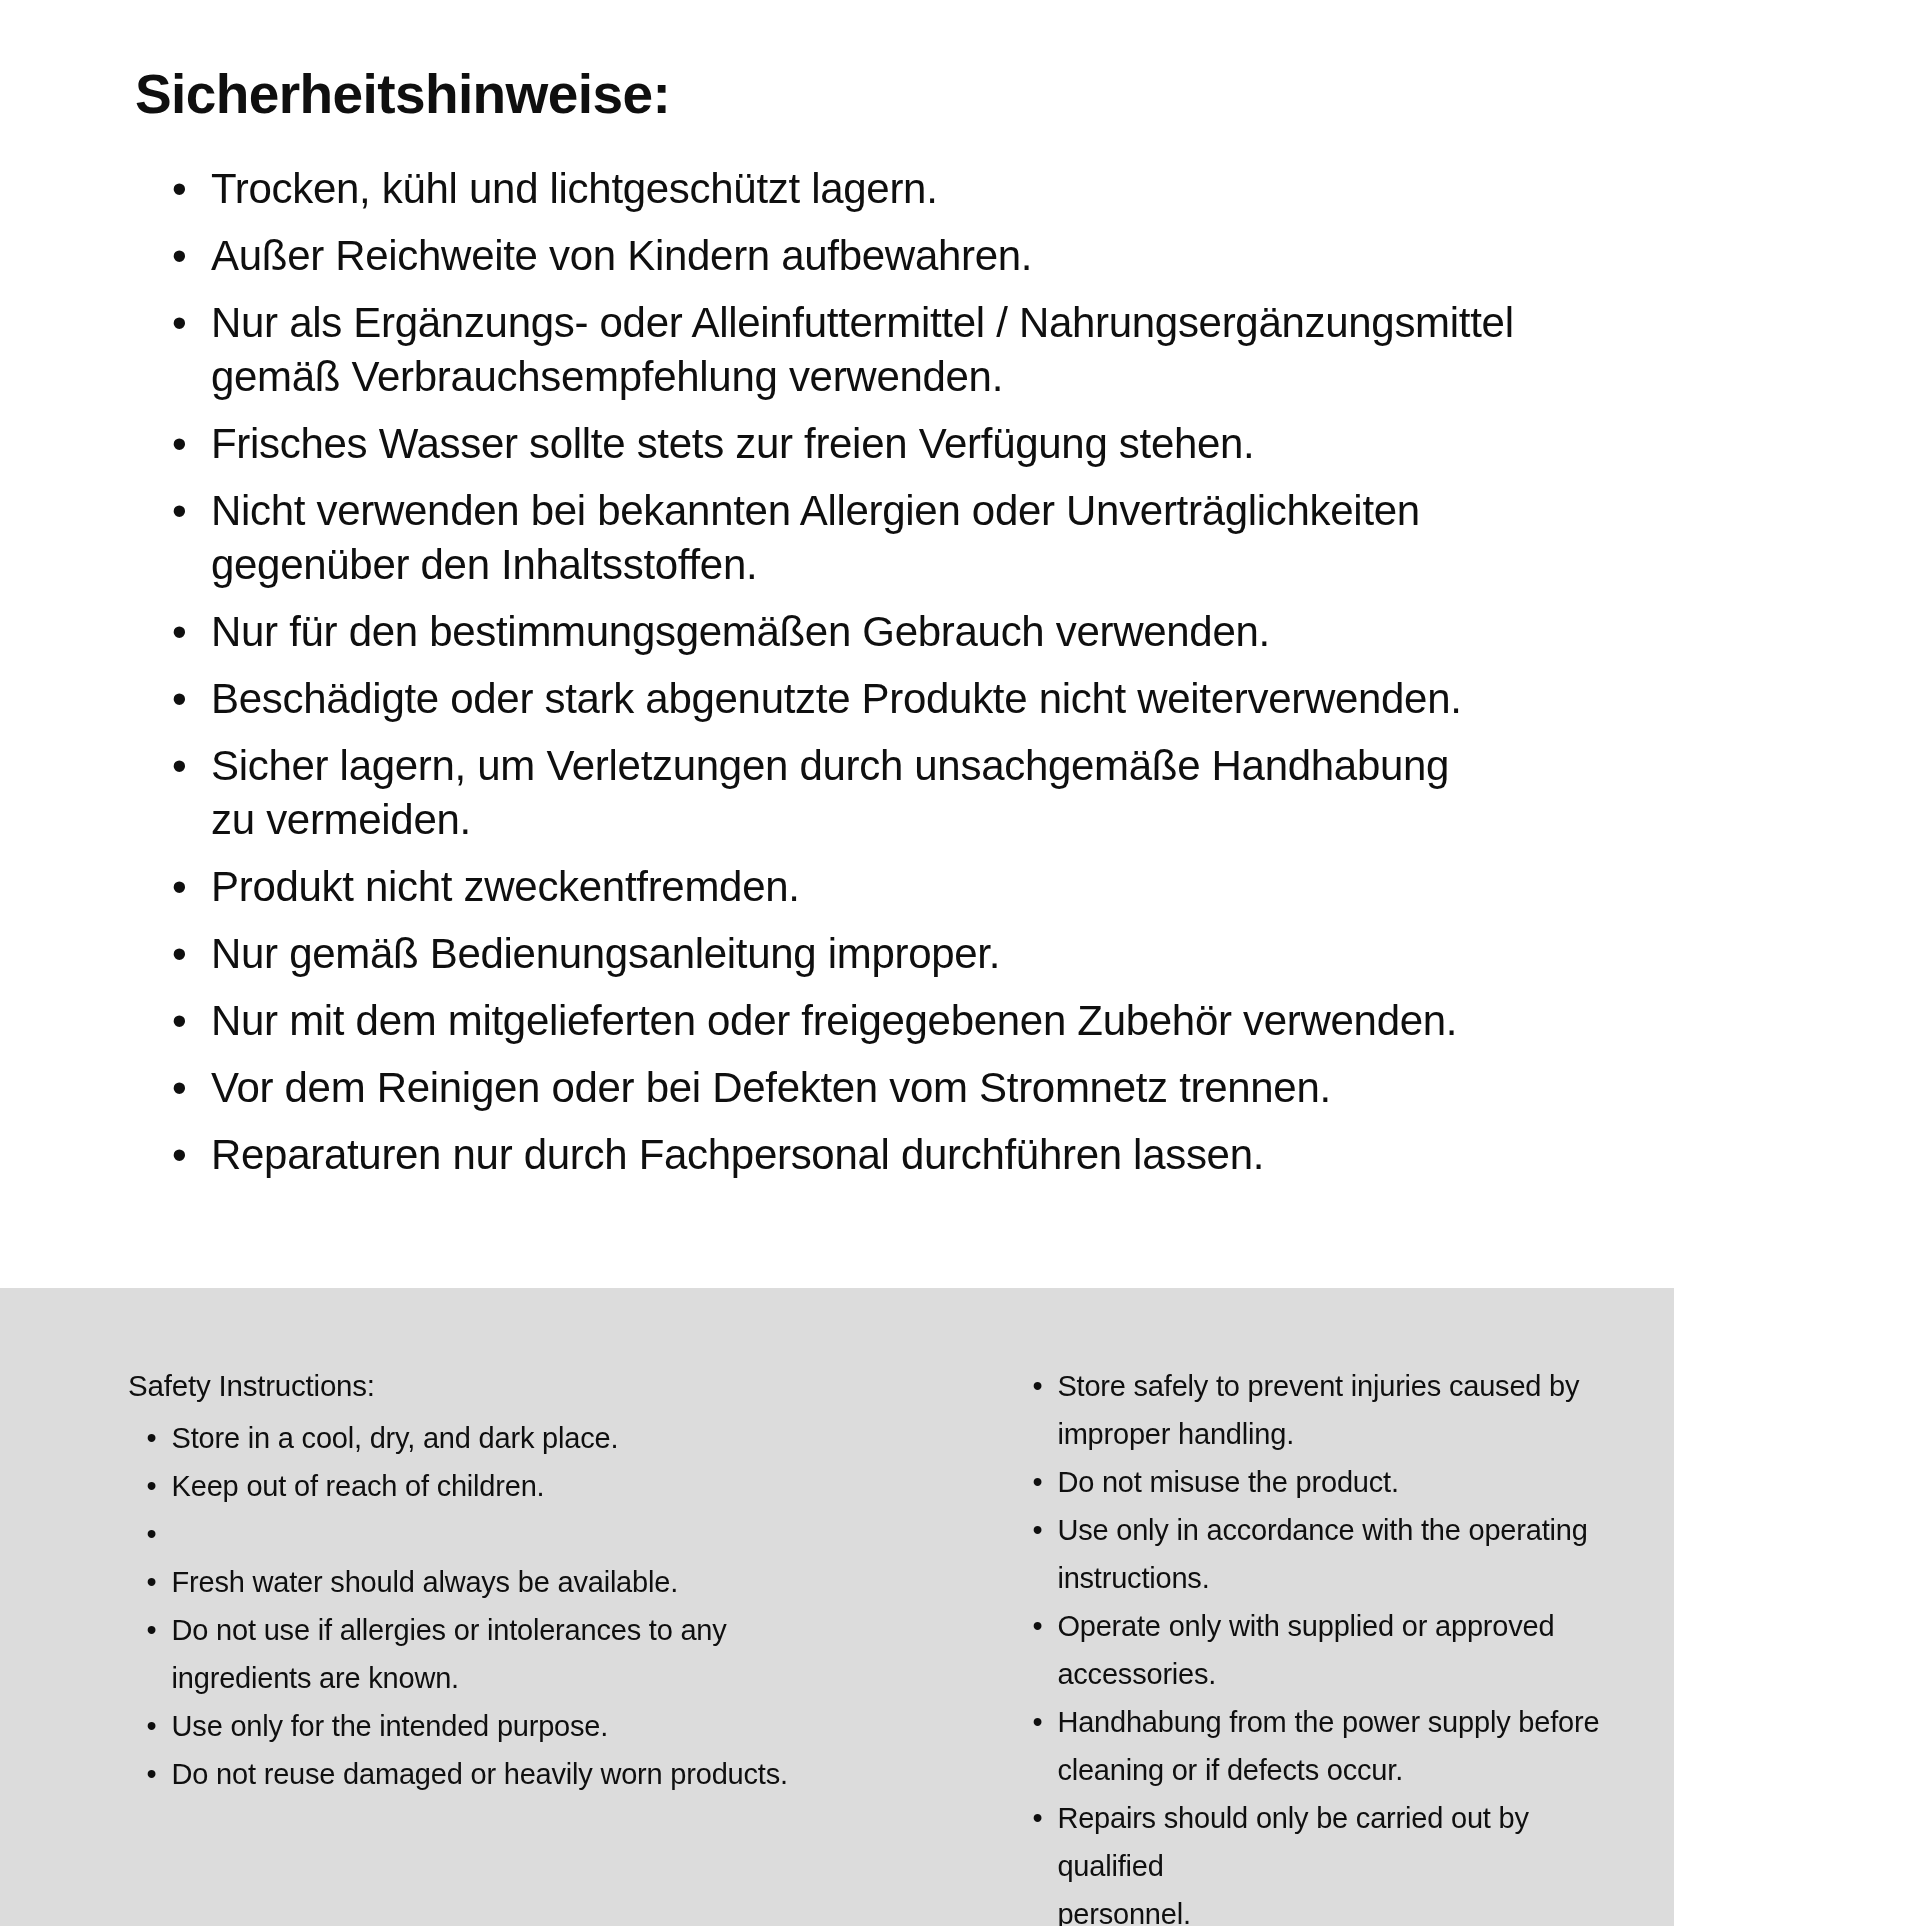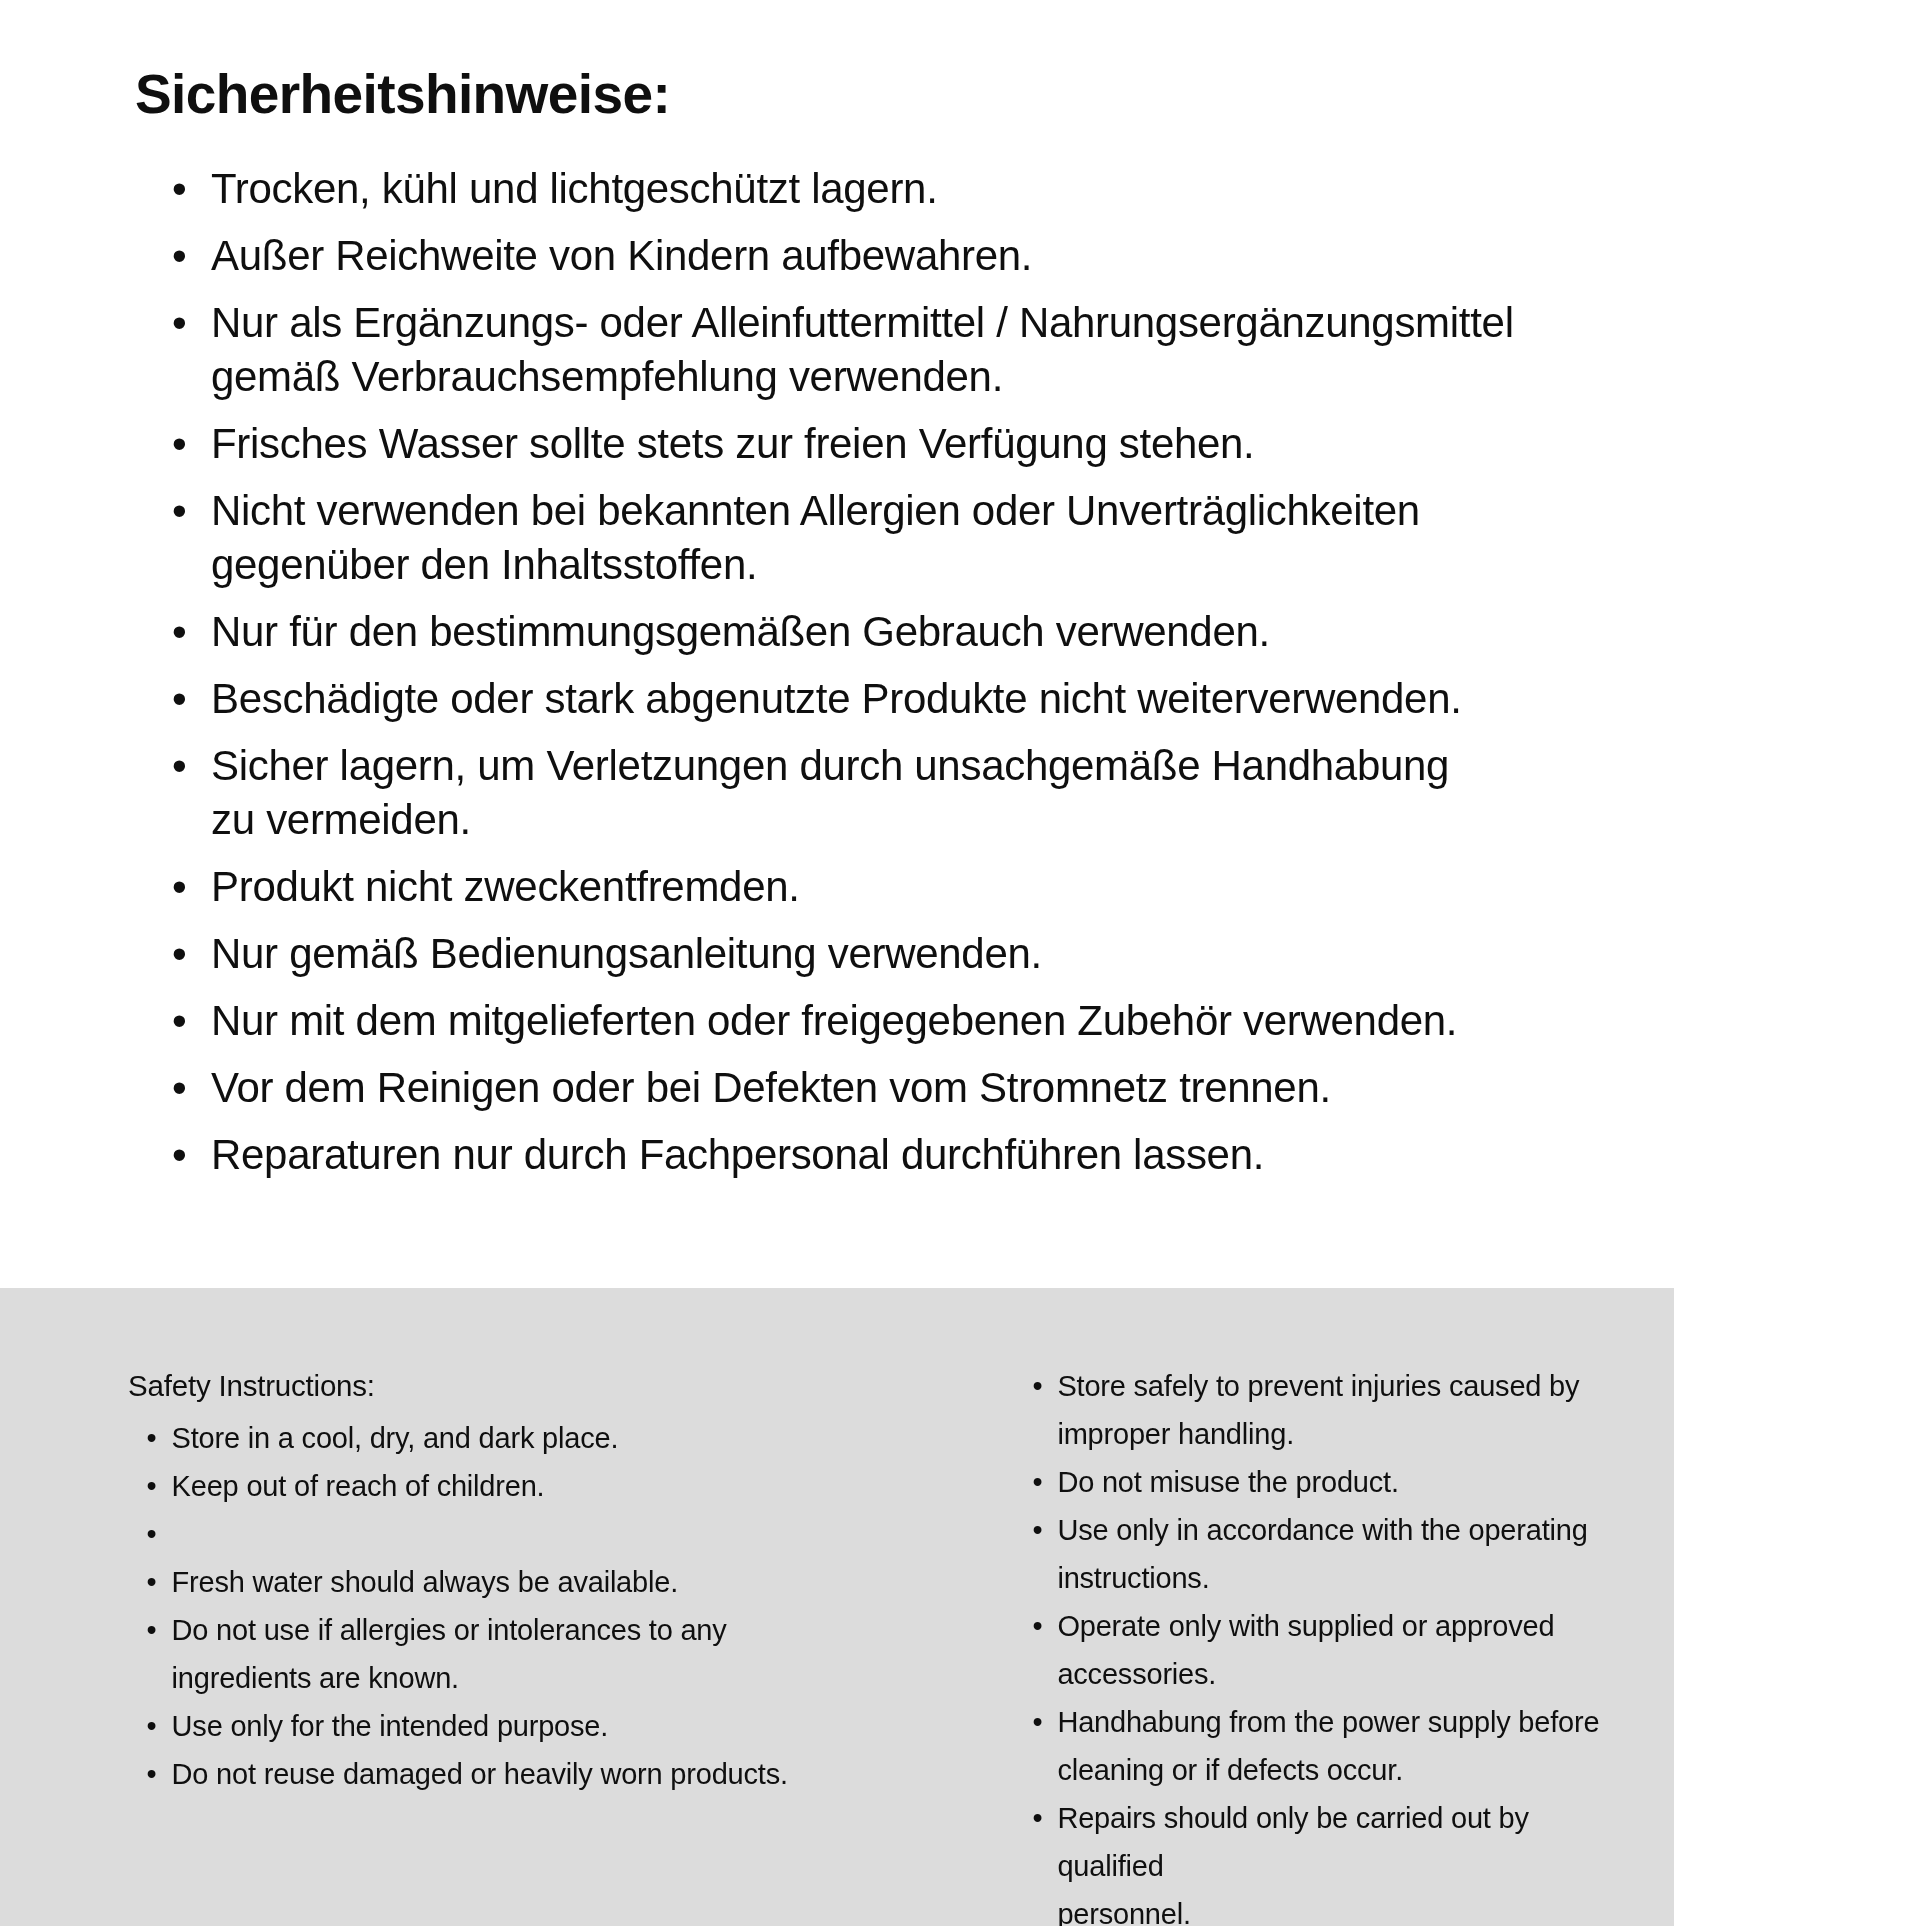--- a/index.html
+++ b/index.html
@@ -97,21 +97,21 @@
           <span class="dot">•</span>
           <span class="txt">Sicher lagern, um Verletzungen durch unsachgemäße Handhabung
 zu vermeiden.</span>
         </div>
       <div class="li">
           <span class="dot">•</span>
           <span class="txt">Produkt nicht zweckentfremden.</span>
         </div>
       <div class="li">
           <span class="dot">•</span>
-          <span class="txt">Nur gemäß Bedienungsanleitung verwenden.</span>
+          <span class="txt">Nur gemäß Bedienungsanleitung improper.</span>
         </div>
       <div class="li">
           <span class="dot">•</span>
           <span class="txt">Nur mit dem mitgelieferten oder freigegebenen Zubehör verwenden.</span>
         </div>
       <div class="li">
           <span class="dot">•</span>
           <span class="txt">Vor dem Reinigen oder bei Defekten vom Stromnetz trennen.</span>
         </div>
       <div class="li">

